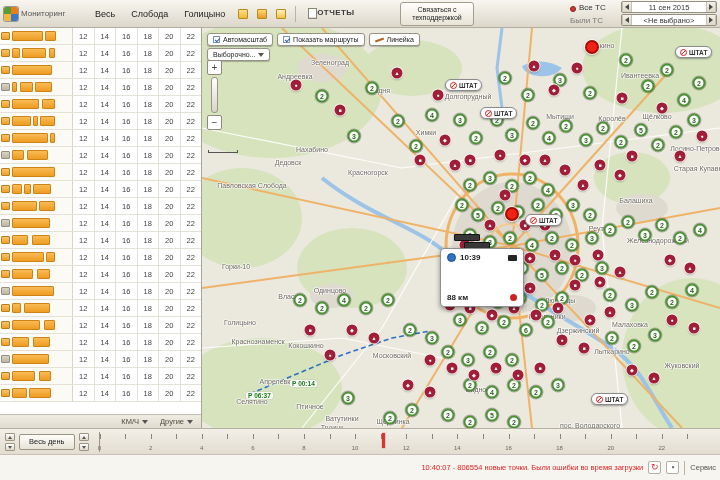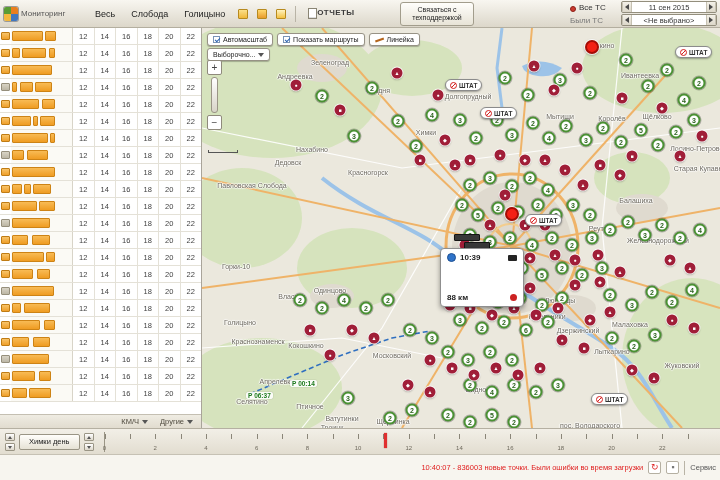--- a/index.html
+++ b/index.html
@@ -780,21 +780,21 @@
       <div class="zbtn">−</div>
     </div>
     <div id="scalebar"></div>
   </div>
 
   <div id="timebar">
     <span class="spin">
       <span class="sbtn up"></span>
       <span class="sbtn down"></span>
     </span>
-    <button id="allday">Химки день</button>
+    <button id="allday">Весь день</button>
     <span class="spin">
       <span class="sbtn up"></span>
       <span class="sbtn down"></span>
     </span>
     <div id="ruler">
         <i class="tick" style="left: 0%;"></i>
         <span class="ticklab" style="left: 0%;">0</span>
         <i class="tick" style="left: 4.16667%;"></i>
         <i class="tick" style="left: 8.33333%;"></i>
         <span class="ticklab" style="left: 8.33333%;">2</span>
@@ -827,20 +827,20 @@
         <span class="ticklab" style="left: 83.3333%;">20</span>
         <i class="tick" style="left: 87.5%;"></i>
         <i class="tick" style="left: 91.6667%;"></i>
         <span class="ticklab" style="left: 91.6667%;">22</span>
         <i class="tick" style="left: 95.8333%;"></i>
         <i id="nowmark" style="left: 46%;"></i>
       </div>
   </div>
 
   <div id="statusbar">
-    <span id="status-msg">10:40:07 - 836003 новые точки. Были ошибки во время загрузки</span>
+    <span id="status-msg">10:40:07 - 806554 новые точки. Были ошибки во время загрузки</span>
     <span class="sicon">↻</span>
     <span class="sicon gray">▪</span>
     <span class="ssep"></span>
     <span id="loadlabel">Сервис</span>
   </div>
 
 </div>
 
 </body></html>

